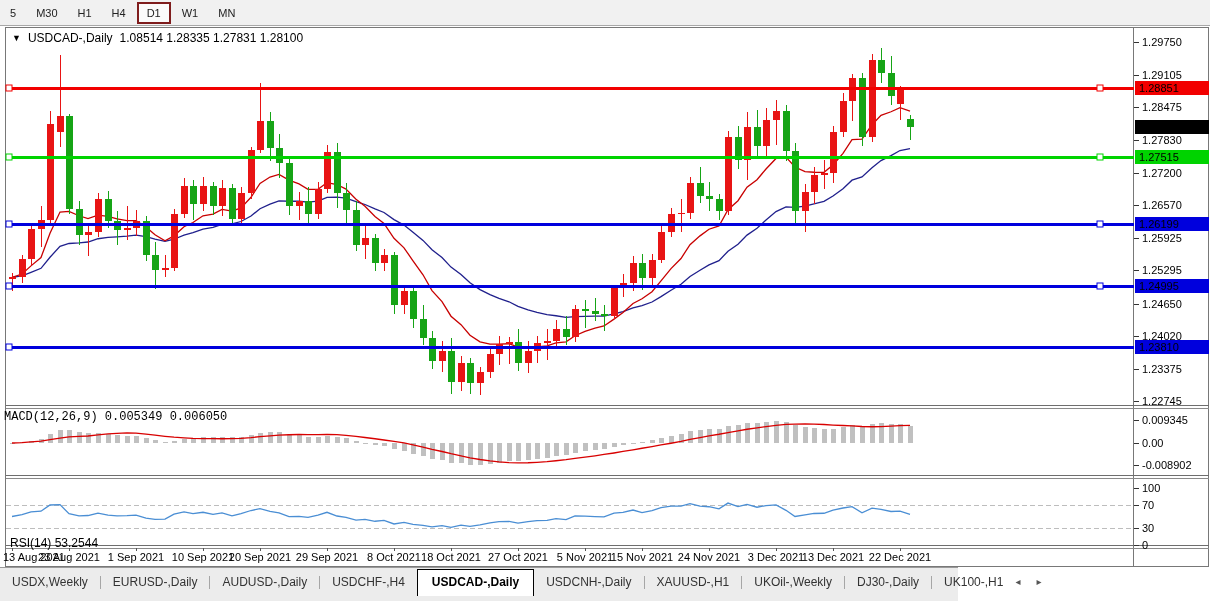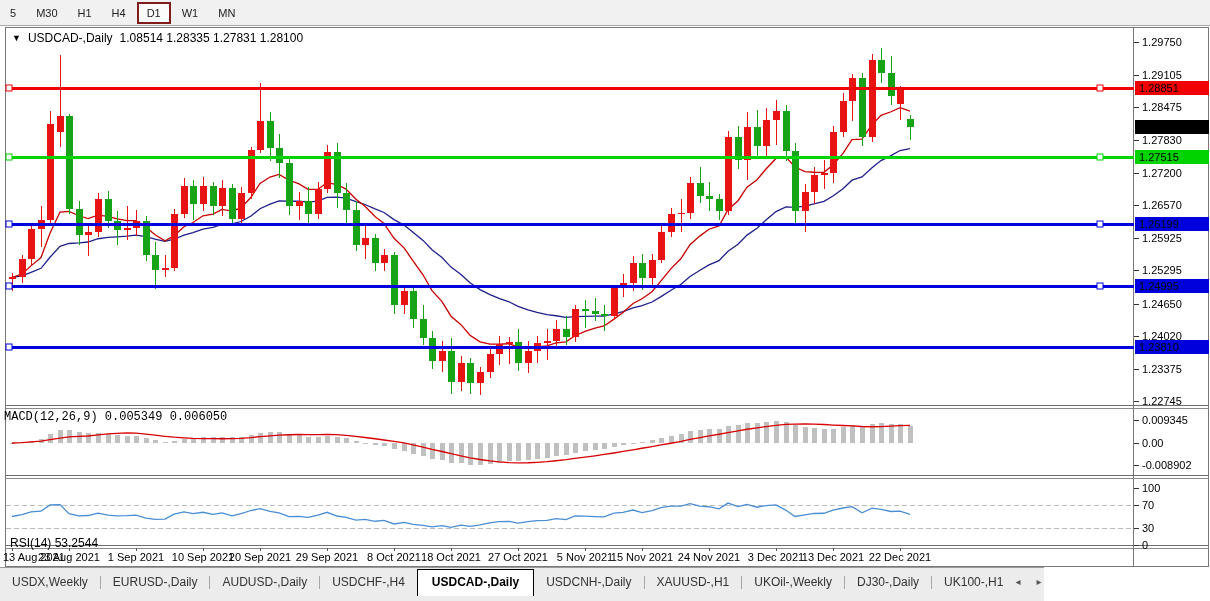--- a/index.html
+++ b/index.html
@@ -11,21 +11,21 @@
     border-bottom:1px solid #a8a8a8;display:flex;align-items:center;z-index:3;font-size:11px;color:#222;}
   .tf-btn{padding:3px 8px;margin:0 1px;border:1px solid transparent;cursor:default;white-space:nowrap;}
   .tf-btn.active{background:#fbfbfb;border:2px solid #7f1d1d;}
   
   .pane-label{position:absolute;z-index:2;font-size:12px;color:#000;white-space:pre;}
   #chart-title{left:12px;top:31px;display:flex;align-items:center;gap:7px;}
   #chart-title .tri{font-size:9px;color:#000;}
   #macd-label{left:4px;top:410px;font-family:Liberation Mono, monospace;}
   #rsi-label{left:10px;top:496px;margin-top:40px;}
   
-  #tabbar{position:absolute;left:0;top:567px;width:1044px;height:34px;background:#ececec;
+  #tabbar{position:absolute;left:0;top:567px;width:958px;height:34px;background:#ececec;
     border-top:1px solid #9a9a9a;display:flex;align-items:flex-start;z-index:3;font-size:12px;color:#333;text-align:right;}
   #tabbar .corner{width:26px;height:100%;}
   .tab{padding:4px 12px 5px 12px;margin-top:3px;white-space:nowrap;cursor:default;}
   .tab.active{background:#fff;border:1px solid #000;border-bottom:none;font-weight:bold;margin-top:1px;padding:5px 14px 7px 14px;color:#000;}
   .tabdiv{width:1px;height:13px;background:#a6a6a6;margin-top:8px;}
   #tab-arrows{margin-left:auto;display:flex;gap:16px;padding:8px 18px 0 0;color:#555;font-size:10px;}
   svg text{font-family:"Liberation Sans",sans-serif;font-size:11px;fill:#000;}
 </style>
 </head>
 <body>

